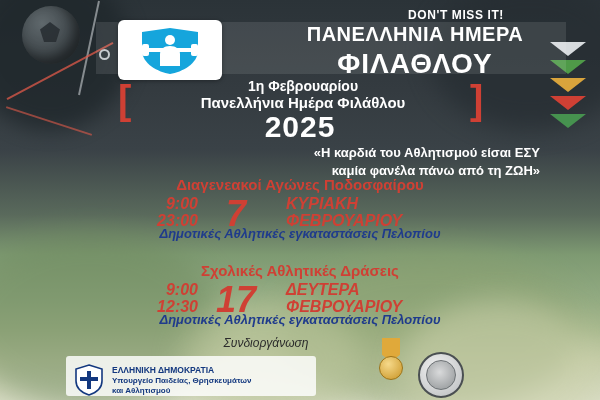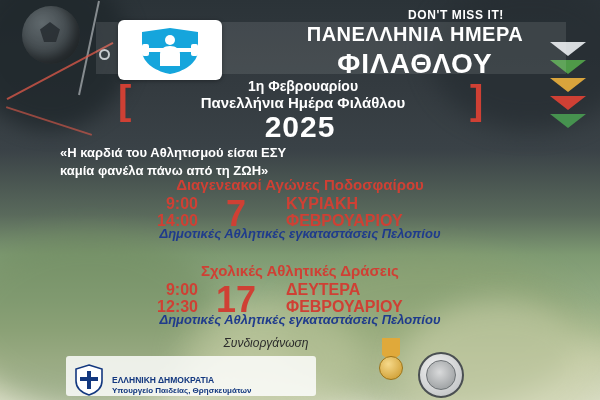--- a/index.html
+++ b/index.html
@@ -87,32 +87,32 @@
   .ribbon .r2{font-size:15px;font-weight:bold;color:#ffffff;}
   .brk{position:absolute;color:#cf4034;font-size:40px;font-weight:bold;line-height:1;}
   .brk-l{left:118px;top:80px;}
   .brk-r{left:470px;top:80px;}
 
   .year{
     position:absolute;left:0;top:110px;width:600px;text-align:center;
     color:#fff;font-size:30px;font-weight:bold;letter-spacing:1px;
   }
   .quote{
-    position:absolute;left:60px;top:144px;width:480px;text-align:left;
+    position:absolute;left:60px;top:144px;width:480px;text-align:right;
     color:#fff;font-size:13px;font-weight:bold;line-height:1.35;
   }
 
   .sec-title{
     position:absolute;width:600px;text-align:center;
     color:#cf4034;font-size:15px;font-weight:bold;
   }
   .s1{top:176px;}
   .s2{top:262px;}
 
-  .blockrow{position:absolute;width:552px;height:44px;}
+  .blockrow{position:absolute;width:552px;height:44px;font-style:italic;}
   .r-a{top:196px;}
   .r-b{top:282px;}
 
   .times{
     position:absolute;left:88px;width:110px;text-align:right;
     color:#cf4034;font-weight:bold;font-size:16px;line-height:1.05;
   }
   .bignum{
     position:absolute;left:196px;width:80px;text-align:center;
     color:#cf4034;font-weight:bold;font-size:36px;line-height:1;
@@ -216,21 +216,21 @@
 
   <div class="quote">
     <div>«Η καρδιά του Αθλητισμού είσαι ΕΣΥ</div>
     <div>καμία φανέλα πάνω από τη ΖΩΗ»</div>
   </div>
 
   <div class="sec-title s1">Διαγενεακοί Αγώνες Ποδοσφαίρου</div>
   <div class="blockrow r-a">
     <div class="times">
       <div>9:00</div>
-      <div>14:00</div>
+      <div>23:00</div>
     </div>
     <div class="bignum">7</div>
     <div class="daymon">
       <div>ΚΥΡΙΑΚΗ</div>
       <div>ΦΕΒΡΟΥΑΡΙΟΥ</div>
     </div>
   </div>
   <div class="venue v1">Δημοτικές Αθλητικές εγκαταστάσεις  Πελοπίου</div>
 
   <div class="sec-title s2">Σχολικές Αθλητικές Δράσεις</div>
@@ -251,20 +251,21 @@
 
   <div class="gov">
     <svg class="emb" viewBox="0 0 30 32">
       <path d="M15 1 L28 5 L28 17 C28 25 21 29 15 31 C9 29 2 25 2 17 L2 5 Z" fill="#ffffff" stroke="#13387f" stroke-width="1.6"></path>
       <rect x="13" y="7" width="4" height="18" fill="#13387f"></rect>
       <rect x="6" y="13" width="18" height="4" fill="#13387f"></rect>
     </svg>
     <div class="gtxt">
       <div class="g1">ΕΛΛΗΝΙΚΗ ΔΗΜΟΚΡΑΤΙΑ</div>
       <div>Υπουργείο Παιδείας, Θρησκευμάτων</div>
+      <div>και Αθλητισμού</div>
     </div>
   </div>
 
   <div class="medal">
     <div class="rib"></div>
     <div class="circ"></div>
   </div>
 
   <div class="seal">
     <div class="inner"></div>

